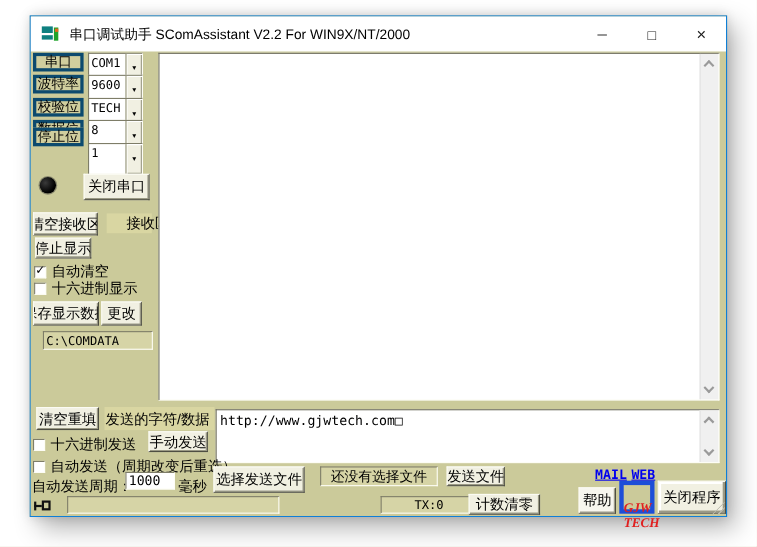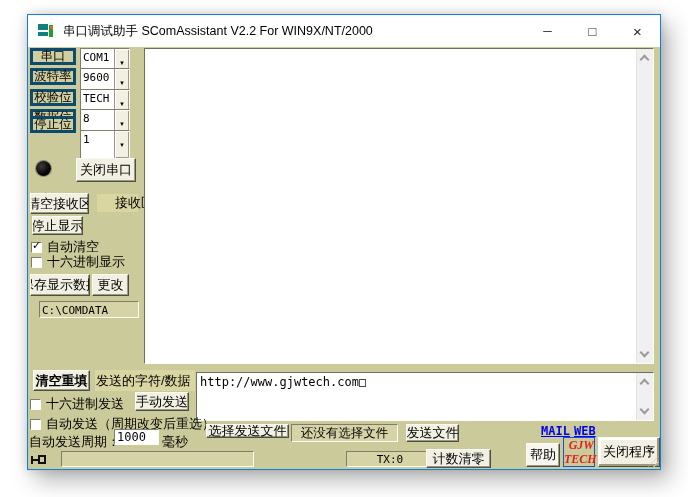--- a/index.html
+++ b/index.html
@@ -84,23 +84,23 @@
   .chev.down{bottom:7px;transform:rotate(225deg);}
 
   
   .text-field{background:#fff;border:1px solid;border-color:#7e7d68 #fdfdf5 #fdfdf5 #7e7d68;
     font-family:var(--mono);font-size:12px;color:#000;padding:1px 2px;}
   input.text-field{outline:none;}
 
   
   .link{position:absolute;font-family:var(--mono);font-size:12px;font-weight:bold;color:#0000ee;
     text-decoration:underline;cursor:pointer;}
-  .logo{position:absolute;border:1px solid #1d4ed8;color:#e02020;font-style:italic;
+  .logo{position:absolute;border:4px solid #1d4ed8;color:#e02020;font-style:italic;
     font-family:"Liberation Serif","DejaVu Serif",serif;font-size:12px;line-height:14px;
-    text-align:right;padding-top:0;font-weight:bold;}
+    text-align:right;padding-top:13px;font-weight:bold;}
 
   
   .statusbar-panel{position:absolute;height:16px;font-family:var(--mono);font-size:11px;
     display:flex;align-items:center;justify-content:center;color:#000;}
   .pin{position:absolute;left:3px;top:407px;width:16px;height:12px;}
   .pin::before{content:"";position:absolute;left:0;top:5px;width:7px;height:2px;background:#111;}
   .pin::after{content:"";position:absolute;left:0;top:2px;width:2px;height:8px;background:#111;}
   .pin .sq{position:absolute;left:7px;top:1px;width:8px;height:9px;border:2px solid #111;}
 
   .grip{position:absolute;right:1px;bottom:1px;width:12px;height:12px;
@@ -181,21 +181,21 @@
       <div class="sunken" style="position:absolute;left:1px;top:254px;width:100px;height:17px;font-family:var(--mono);font-size:11px;padding:2px 0 0 2px;">C:\COMDATA</div>
 
       <div class="textarea" style="left:116px;top:1px;width:510px;height:316px;">
         <div class="content"></div>
         <div class="vscroll">
           <span class="chev up"></span>
           <span class="chev down"></span>
         </div>
       </div>
 
-      <div class="raised" style="position:absolute;left:5px;top:323px;width:57px;height:21px;font-weight:bold;">清空重填</div>
+      <div class="raised" style="position:absolute;left:5px;top:323px;width:57px;height:21px;">清空重填</div>
       <div class="flatlabel" style="position:absolute;left:67px;top:323px;width:100px;height:21px;padding-left:1px;">发送的字符/数据</div>
 
       <div class="textarea" style="left:168px;top:325px;width:458px;height:49px;">
         <div class="content">http://www.gjwtech.com□</div>
         <div class="vscroll">
           <span class="chev up"></span>
           <span class="chev down"></span>
         </div>
       </div>
 
@@ -211,21 +211,21 @@
         <span class="checkbox">
           
         </span>
         <span class="cb-label">自动发送（周期改变后重选）</span>
       </div>
 
       <div style="position:absolute;left:1px;top:386px;font-size:13px;color:#000;white-space:nowrap;">自动发送周期：</div>
       <input class="text-field" style="position: absolute; left: 86px; top: 382px; width: 45px; height: 16px;" value="1000">
       <div style="position:absolute;left:134px;top:386px;font-size:13px;color:#000;">毫秒</div>
 
-      <div class="raised" style="position:absolute;left:166px;top:377px;width:83px;height:14px;margin-left:12px;">选择发送文件</div>
+      <div class="raised" style="position:absolute;left:166px;top:377px;width:83px;height:24px;">选择发送文件</div>
       <div class="sunken" style="position:absolute;left:253px;top:377px;width:107px;height:18px;font-size:12.5px;display:flex;align-items:center;justify-content:center;">还没有选择文件</div>
       <div class="raised" style="position:absolute;left:378px;top:377px;width:53px;height:18px;">发送文件</div>
 
       <span class="link" style="left:513px;top:377px;">MAIL</span>
       <span class="link" style="left:546px;top:377px;">WEB</span>
 
       <div class="pin">
           <span class="sq"></span>
         </div>
       <div class="statusbar-panel sunken" style="left:23px;top:404px;width:193px;"></div>

